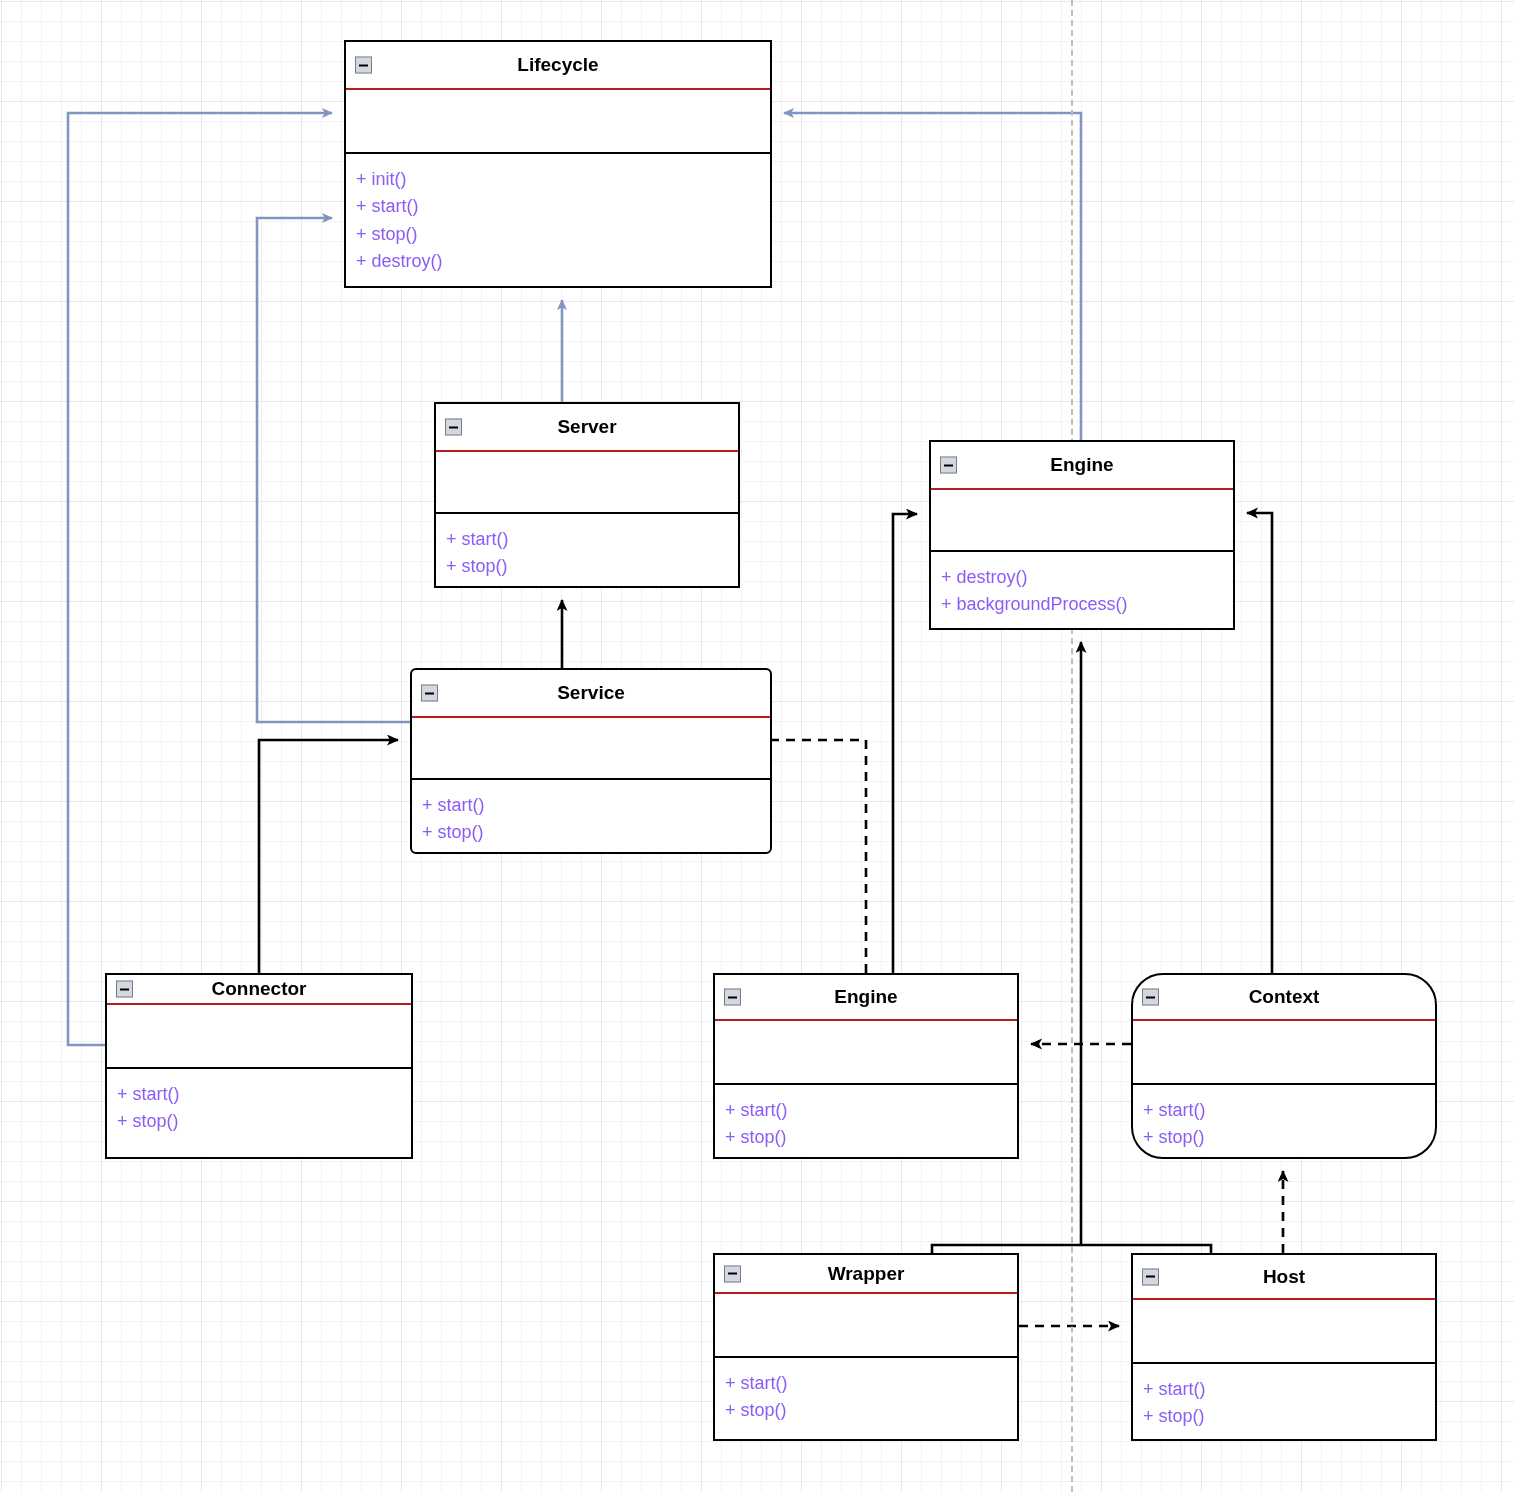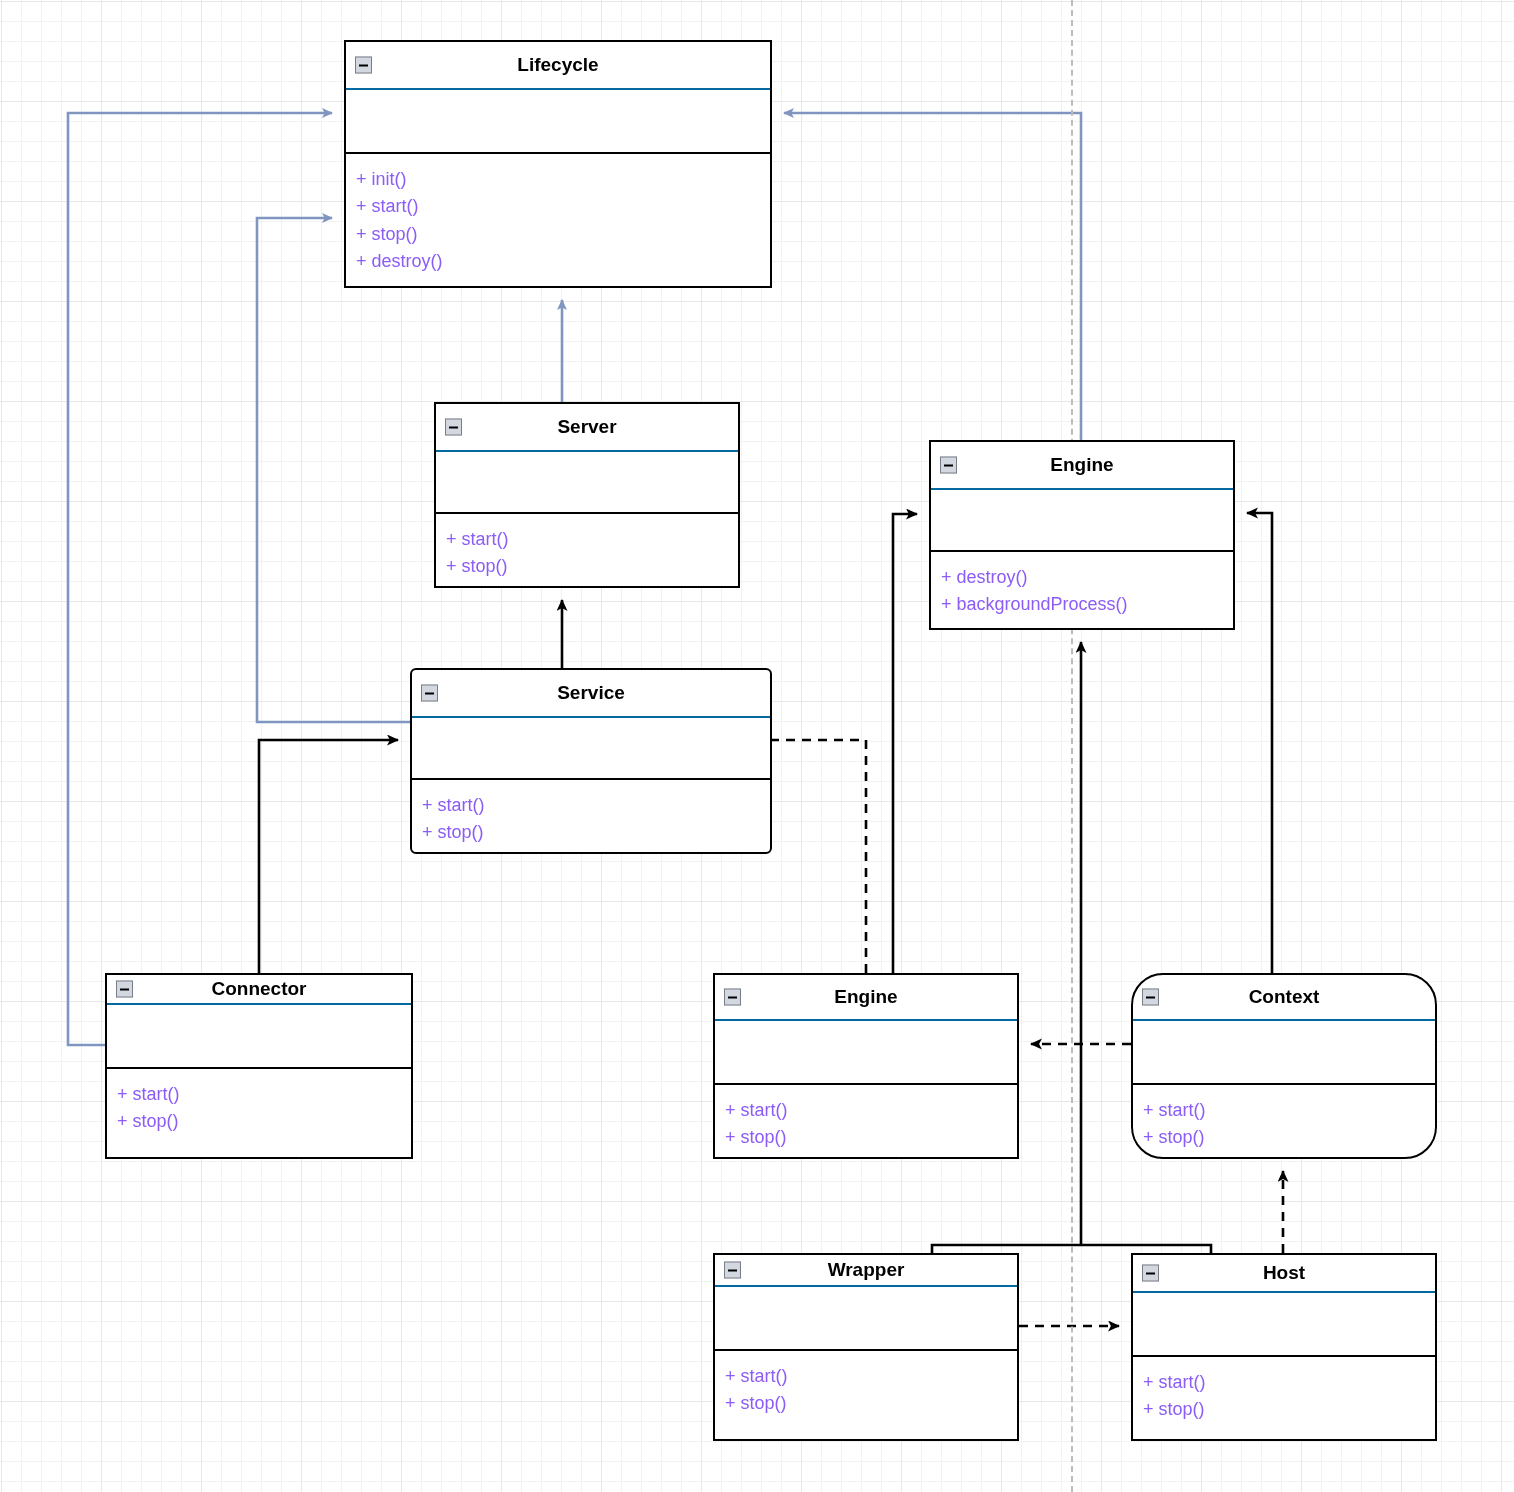--- a/index.html
+++ b/index.html
@@ -34,21 +34,21 @@
   .uml-class {
     position: absolute;
     box-sizing: border-box;
     background: #ffffff;
     border: 2px solid #000000;
     z-index: 5;
   }
   .uml-header {
     position: relative;
     box-sizing: border-box;
-    border-bottom: 2px solid #0369a1;
+    border-bottom: 2px solid #b91c1c;
     text-align: center;
     font-weight: bold;
     font-size: 19px;
     color: #000000;
     display: flex;
     align-items: center;
     justify-content: center;
   }
   .collapse-icon {
     position: absolute;
@@ -257,35 +257,35 @@
       <span>Context</span>
     </div>
     <div class="uml-attrs" style="height:64px;"></div>
     <div class="uml-ops">
       <span class="op-line">+ start()</span>
       <span class="op-line">+ stop()</span>
     </div>
   </div>
 
   <div class="uml-class" style="left:713px; top:1253px; width:306px; height:188px;">
-    <div class="uml-header" style="height:32px;">
+    <div class="uml-header" style="height:39px;">
       <span class="collapse-icon">
           <span class="bar"></span>
         </span>
       <span>Wrapper</span>
     </div>
     <div class="uml-attrs" style="height:64px;"></div>
     <div class="uml-ops">
       <span class="op-line">+ start()</span>
       <span class="op-line">+ stop()</span>
     </div>
   </div>
 
   <div class="uml-class" style="left:1131px; top:1253px; width:306px; height:188px;">
-    <div class="uml-header" style="height:38px;">
+    <div class="uml-header" style="height:45px;">
       <span class="collapse-icon">
           <span class="bar"></span>
         </span>
       <span>Host</span>
     </div>
     <div class="uml-attrs" style="height:64px;"></div>
     <div class="uml-ops">
       <span class="op-line">+ start()</span>
       <span class="op-line">+ stop()</span>
     </div>

